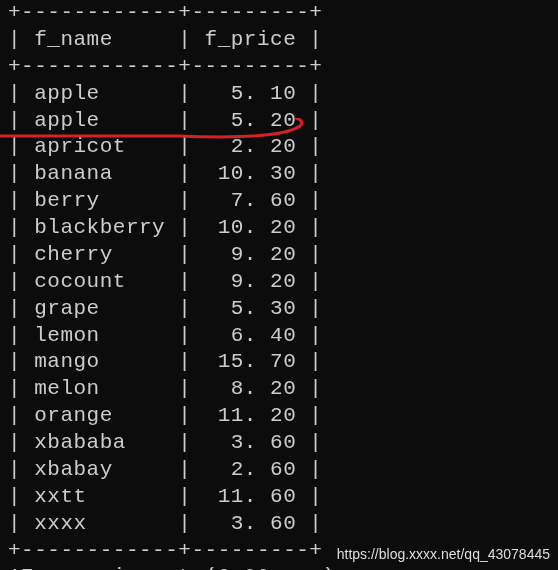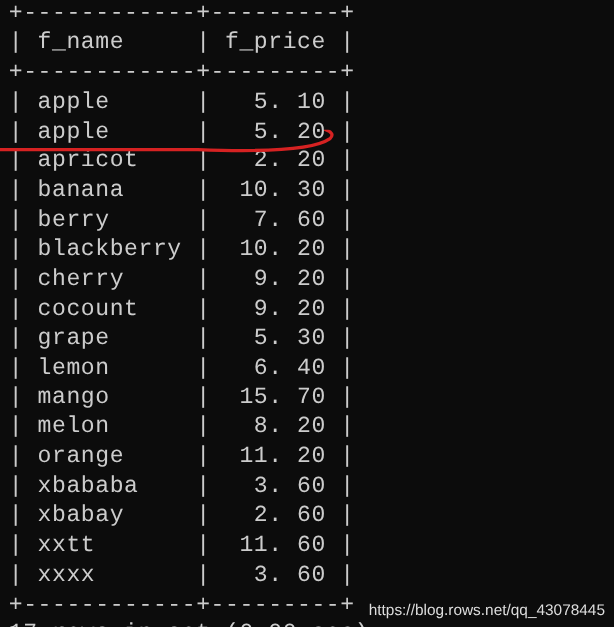--- a/index.html
+++ b/index.html
@@ -68,13 +68,13 @@
 | xxtt       |  11. 60 |
 | xxxx       |   3. 60 |
 +------------+---------+
 17 rows in set (0.00 sec)
 </div>
 
 <svg class="annot" viewBox="0 0 310 30" preserveAspectRatio="none">
   <path d="M0 18 L180 18 Q280 22 300 8 Q305 3 296 0"></path>
 </svg>
 
-<div class="watermark">https://blog.rows.net/qq_43078445</div>
+<div class="watermark">https://blog.xxxx.net/qq_43078445</div>
 
 </body></html>

